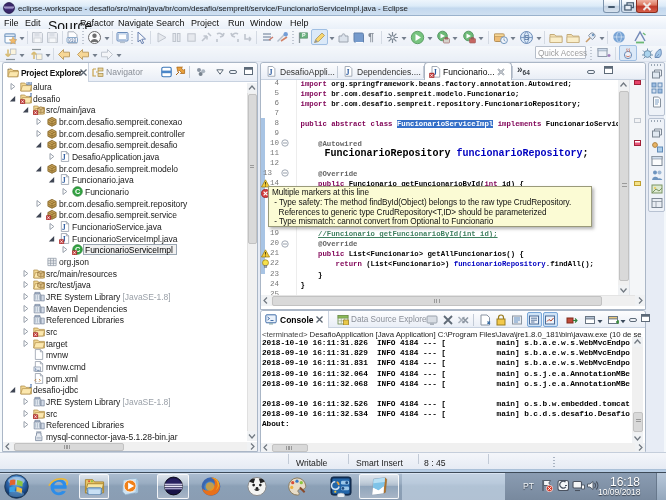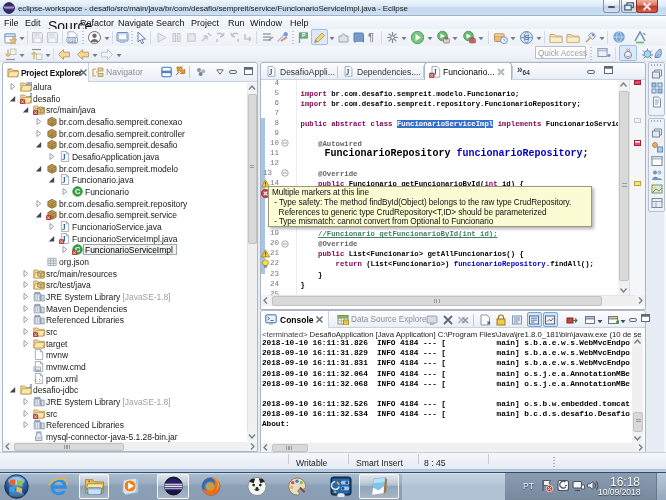--- a/index.html
+++ b/index.html
@@ -704,20 +704,21 @@
   </svg>
 <svg class="a" style="left:260.5px;top:249.4px" width="9" height="9" viewBox="0 0 9 9">
     <path d="M4.5 0.8 L8.6 8 H0.4 z" fill="#f2ca3c" stroke="#9a7c10" stroke-width="0.7"></path>
     <path d="M4.5 3 v2.6 M4.5 6.6 v0.9" stroke="#5a4a08" stroke-width="1"></path>
   </svg>
 <svg class="a" style="left:260.5px;top:259.4px" width="9" height="9" viewBox="0 0 9 9">
     <circle cx="4.5" cy="3.8" r="3" fill="#f6e14c" stroke="#9a7c10" stroke-width="0.7"></circle>
     <rect x="3.2" y="6.6" width="2.6" height="1.8" fill="#9aa" stroke="#667" stroke-width="0.5"></rect>
   </svg>
 <div class="a" style="left:300.5px;top:80px;width:317.5px;height:215px;overflow:hidden">
+<div class="mono" style="position:absolute;left:0;top:-1.5px;font-size:7.3px;line-height:10px;font-weight:bold"><span class="k">import</span> org.springframework.beans.factory.annotation.Autowired;</div>
 <div class="mono" style="position:absolute;left:0;top:8.5px;font-size:7.3px;line-height:10px;font-weight:bold"><span class="k">import</span> br.com.desafio.sempreit.modelo.Funcionario;</div>
 <div class="mono" style="position:absolute;left:0;top:18.6px;font-size:7.3px;line-height:10px;font-weight:bold"><span class="k">import</span> br.com.desafio.sempreit.repository.FuncionarioRepository;</div>
 <div class="mono" style="position:absolute;left:0;top:38.7px;font-size:7.3px;line-height:10px;font-weight:bold"><span class="k">public</span> <span class="k">abstract</span> <span class="k">class</span> <span style="background:#3670c8;color:#fff">FuncionarioServiceImpl</span> <span class="k">implements</span> FuncionarioService {</div>
 <div class="mono" style="position:absolute;left:0;top:58.8px;font-size:7.3px;line-height:10px;font-weight:bold">    <span class="an">@Autowired</span></div>
 <div class="mono" style="position:absolute;left:0;top:68.9px;font-size:10px;line-height:10px;font-weight:bold">    FuncionarioRepository <span class="fl">funcionarioRepository</span>;</div>
 <div class="mono" style="position:absolute;left:0;top:88.9px;font-size:7.3px;line-height:10px;font-weight:bold">    <span class="an">@Override</span></div>
 <div class="mono" style="position:absolute;left:0;top:99.0px;font-size:7.3px;line-height:10px;font-weight:bold">    <span class="k">public</span> Funcionario getFuncionarioById(<span class="k">int</span> id) {</div>
 <div class="mono" style="position:absolute;left:0;top:149.2px;font-size:7.3px;line-height:10px;font-weight:bold">    <span class="cm" style="text-decoration:underline">//Funcionario getFuncionarioById(int id);</span></div>
 <div class="mono" style="position:absolute;left:0;top:159.3px;font-size:7.3px;line-height:10px;font-weight:bold">    <span class="an">@Override</span></div>
 <div class="mono" style="position:absolute;left:0;top:169.4px;font-size:7.3px;line-height:10px;font-weight:bold">    <span class="k">public</span> List&lt;Funcionario&gt; getAllFuncionarios() {</div>

